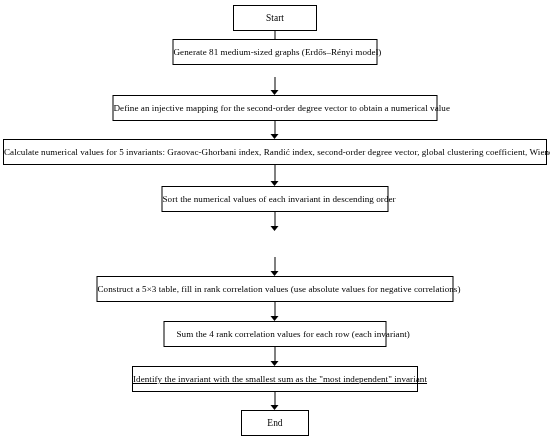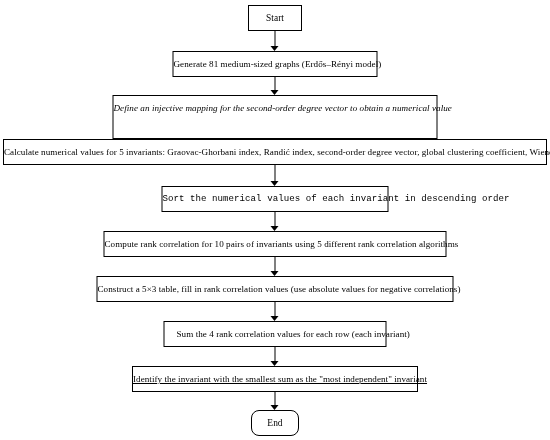--- a/index.html
+++ b/index.html
@@ -100,23 +100,22 @@
       <div class="head" style="top: 14px; border-top-color: rgb(0, 0, 0);"></div>
     </div>
     <div class="connector" style="top: 347px; height: 19px;">
       <div class="stem" style="height: 15px; background: rgb(0, 0, 0);"></div>
       <div class="head" style="top: 14px; border-top-color: rgb(0, 0, 0);"></div>
     </div>
     <div class="connector" style="top: 392px; height: 18px;">
       <div class="stem" style="height: 14px; background: rgb(0, 0, 0);"></div>
       <div class="head" style="top: 13px; border-top-color: rgb(0, 0, 0);"></div>
     </div>
-    <div class="node terminal" style="top: 5px; width: 54px; height: 26px; line-height: 24px; border-color: rgb(0, 0, 0); color: rgb(0, 0, 0);">Start</div>
-    <div class="node" style="top: 51px; width: 205px; height: 26px; line-height: 24px; border-color: rgb(0, 0, 0); color: rgb(0, 0, 0);">Generate 81 medium-sized graphs (Erdős–Rényi model)</div>
-    <div class="node" style="top: 95px; width: 325px; height: 44px; line-height: 24px; border-color: rgb(0, 0, 0); color: rgb(0, 0, 0); font-style: italic;">Define an injective mapping for the second-order degree vector to obtain a numerical value</div>
+    <div class="node terminal" style="top: 5px; width: 84px; height: 26px; line-height: 24px; border-color: rgb(0, 0, 0); color: rgb(0, 0, 0);">Start</div>
+    <div class="node" style="top: 39px; width: 205px; height: 26px; line-height: 24px; border-color: rgb(0, 0, 0); color: rgb(0, 0, 0);">Generate 81 medium-sized graphs (Erdős–Rényi model)</div>
+    <div class="node" style="top: 95px; width: 325px; height: 26px; line-height: 24px; border-color: rgb(0, 0, 0); color: rgb(0, 0, 0);">Define an injective mapping for the second-order degree vector to obtain a numerical value</div>
     <div class="node" style="top: 139px; width: 544px; height: 26px; line-height: 24px; border-color: rgb(0, 0, 0); color: rgb(0, 0, 0);">Calculate numerical values for 5 invariants: Graovac-Ghorbani index, Randić index, second-order degree vector, global clustering coefficient, Wiener index</div>
-    <div class="node" style="top: 186px; width: 227px; height: 26px; line-height: 24px; border-color: rgb(0, 0, 0); color: rgb(0, 0, 0); font-family: Liberation Mono, monospace;">Sort the numerical values of each invariant in descending order</div>
-    <div class="node" style="top: 231px; width: 343px; height: 26px; line-height: 24px; border-color: rgb(0, 0, 0); color: rgb(0, 0, 0);">Compute rank correlation for 10 pairs of invariants using 5 different rank correlation algorithms</div>
+    <div class="node" style="top: 186px; width: 227px; height: 26px; line-height: 24px; border-color: rgb(0, 0, 0); color: rgb(0, 0, 0);">Sort the numerical values of each invariant in descending order</div>
     <div class="node" style="top: 276px; width: 357px; height: 26px; line-height: 24px; border-color: rgb(0, 0, 0); color: rgb(0, 0, 0);">Construct a 5×3 table, fill in rank correlation values (use absolute values for negative correlations)</div>
     <div class="node" style="top: 321px; width: 223px; height: 26px; line-height: 24px; border-color: rgb(0, 0, 0); color: rgb(0, 0, 0); padding-left: 12px;">Sum the 4 rank correlation values for each row (each invariant)</div>
     <div class="node" style="top: 366px; width: 286px; height: 26px; line-height: 24px; border-color: rgb(0, 0, 0); color: rgb(0, 0, 0); text-decoration: underline;">Identify the invariant with the smallest sum as the "most independent" invariant</div>
-    <div class="node terminal" style="top: 410px; width: 48px; height: 26px; line-height: 24px; border-color: rgb(0, 0, 0); color: rgb(0, 0, 0); border-radius: 8px;">End</div>
+    <div class="node terminal" style="top: 410px; width: 68px; height: 26px; line-height: 24px; border-color: rgb(0, 0, 0); color: rgb(0, 0, 0);">End</div>
   </div>
 
 </body></html>

